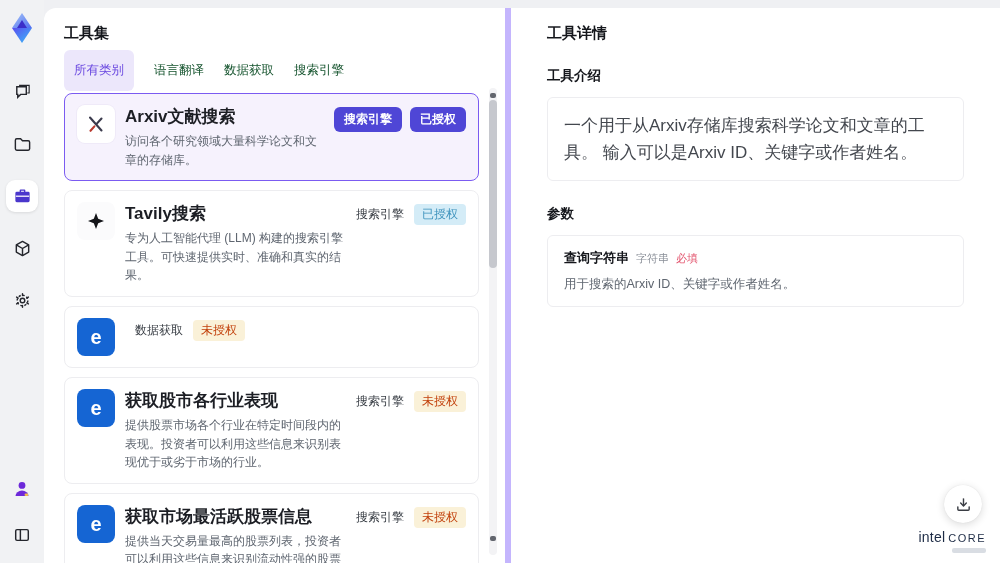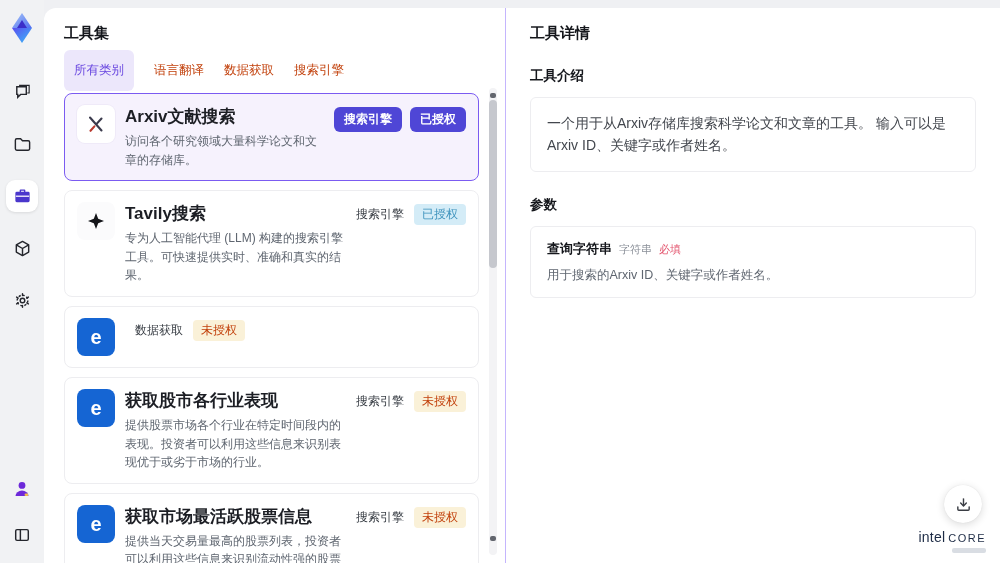--- a/index.html
+++ b/index.html
@@ -22,21 +22,21 @@
   .rail-bottom { margin-top:auto; display:flex; flex-direction:column; align-items:center; gap:14px; }
   
   .app {
     position:absolute; left:44px; top:8px; right:0; bottom:0;
     background:#fff; border-top-left-radius:12px; display:flex; overflow:hidden;
   }
   
   .list-panel { width:461px; flex:none; padding:16px 0 0 20px; position:relative; }
   .panel-title { font-size:15px; font-weight:bold; color:#15171c; }
   .tabs { display:flex; align-items:center; gap:20px; margin-top:15px; font-size:12.5px; height:24px; }
-  .tab { color:#c2410c; cursor:pointer; white-space:nowrap; }
+  .tab { color:#14532d; cursor:pointer; white-space:nowrap; }
   .tab.active { background:#ece7fb; color:#6a48e0; padding:12px 10px; border-radius:6px; font-weight:500; }
   .cards { margin-top:11px; padding-right:26px; }
   .card {
     display:flex; align-items:flex-start; padding:11px 12px;
     border:1px solid #ededf0; border-radius:8px; background:#fff;
     margin-bottom:9px; cursor:pointer;
   }
   .card.selected { border:1.5px solid #7b5bf1; background:#f6f2fd; }
   .tile { width:38px; height:38px; border-radius:8px; flex:none; margin-right:10px; display:grid; place-items:center; }
   .tile.white { background:#ffffff; box-shadow:0 0 0 1px #efeaf8; }
@@ -52,23 +52,23 @@
   .badge.auth   { background:#d4ecf7; color:#3f93bd; }
   .badge.unauth { background:#faf1d8; color:#c2410c; }
   .pill { background:#4f46d6; color:#fff; font-size:12px; font-weight:600; padding:4px 10px; border-radius:6px; white-space:nowrap; }
   .card-side.pills { gap:8px; }
   
   .scrollbar { position:absolute; right:8px; top:80px; bottom:8px; width:8px; background:#f3f3f5; border-radius:4px; }
   .scroll-cap-top, .scroll-cap-bottom { position:absolute; left:1px; width:6px; height:5px; background:#63666e; border-radius:2px; }
   .scroll-cap-top { top:5px; } .scroll-cap-bottom { bottom:14px; }
   .scroll-thumb { position:absolute; left:0; top:12px; width:8px; height:168px; background:#c6c8ce; border-radius:4px; }
   
-  .details-panel { flex:1; border-left:1px solid #c4b5fd; padding:16px 24px; }
+  .details-panel { flex:1; border-left:6px solid #c4b5fd; padding:16px 36px; }
   .section-title { font-size:13.5px; font-weight:bold; margin-top:24px; color:#15171c; }
-  .info-box { margin-top:12px; border:1px solid #ededf0; border-radius:6px; padding:14px 16px; font-size:14px; color:#43474e; line-height:1.6; background:#fff; }
+  .info-box { margin-top:12px; border:1px solid #ededf0; border-radius:6px; padding:14px 16px; font-size:17px; color:#43474e; line-height:1.6; background:#fff; }
   .param-box { margin-top:12px; border:1px solid #ededf0; border-radius:6px; padding:13px 16px; background:#fff; }
   .param-head { display:flex; align-items:baseline; gap:7px; }
   .param-name { font-size:13px; font-weight:700; color:#15171c; }
   .param-type { font-size:11px; color:#8a8f98; }
   .param-required { font-size:11px; color:#e3566f; }
   .param-desc { margin-top:9px; font-size:12.5px; color:#5f6670; }
   
   .fab {
     position:absolute; right:18px; bottom:40px; width:38px; height:38px;
     border-radius:50%; background:#fff; display:grid; place-items:center;

